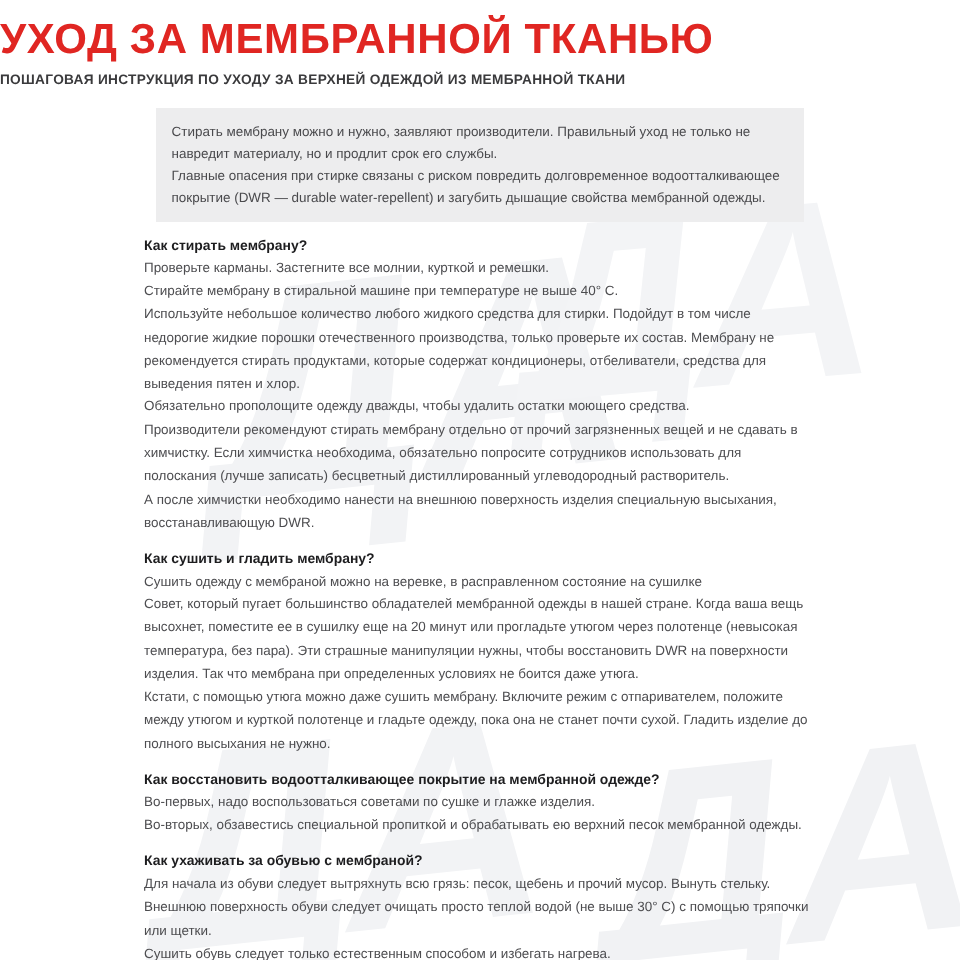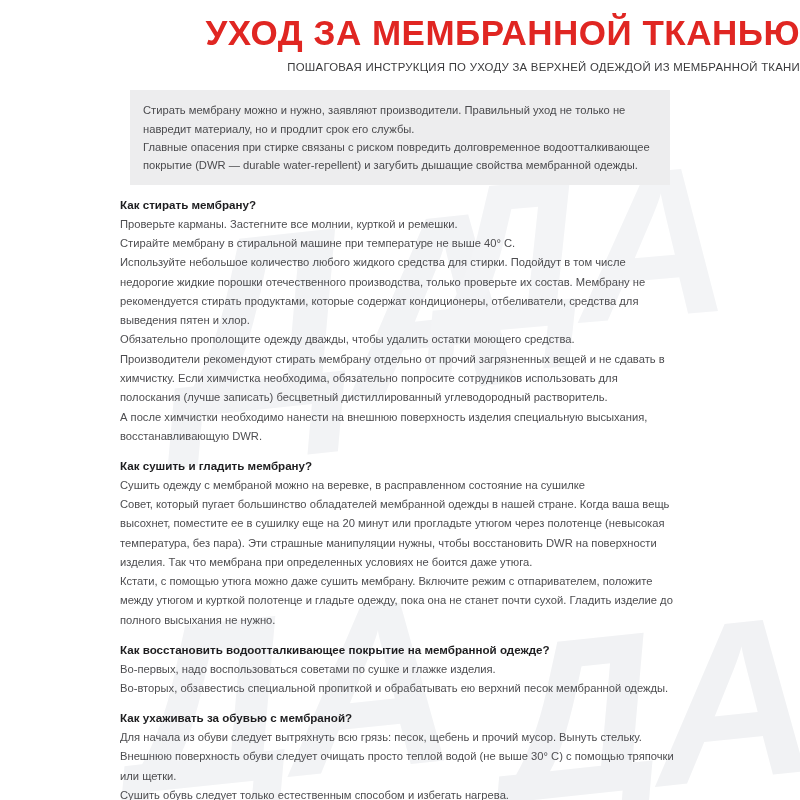--- a/index.html
+++ b/index.html
@@ -75,35 +75,35 @@
   
   .content {
     position: relative;
     z-index: 2;
     padding: 0;
   }
 
   .doc-title {
     margin: 0;
     padding: 14px 0 0 0;
-    text-align: right;
+    text-align: left;
     color: #e02622;
     font-size: 35px;
     font-weight: 700;
     letter-spacing: 0.5px;
     line-height: 1.08;
     font-family: "Liberation Sans", "DejaVu Sans", sans-serif;
   }
 
   .doc-subtitle {
     margin: 9px 0 0 0;
-    text-align: right;
+    text-align: left;
     color: #3a3a3c;
     font-size: 11.4px;
-    font-weight: 400;
+    font-weight: 700;
     letter-spacing: 0.25px;
     line-height: 1.2;
   }
 
   .intro-box {
     margin: 16px auto 0 auto;
     width: 540px;
     background: #ededee;
     padding: 11px 3px 11px 13px;
     box-sizing: border-box;

